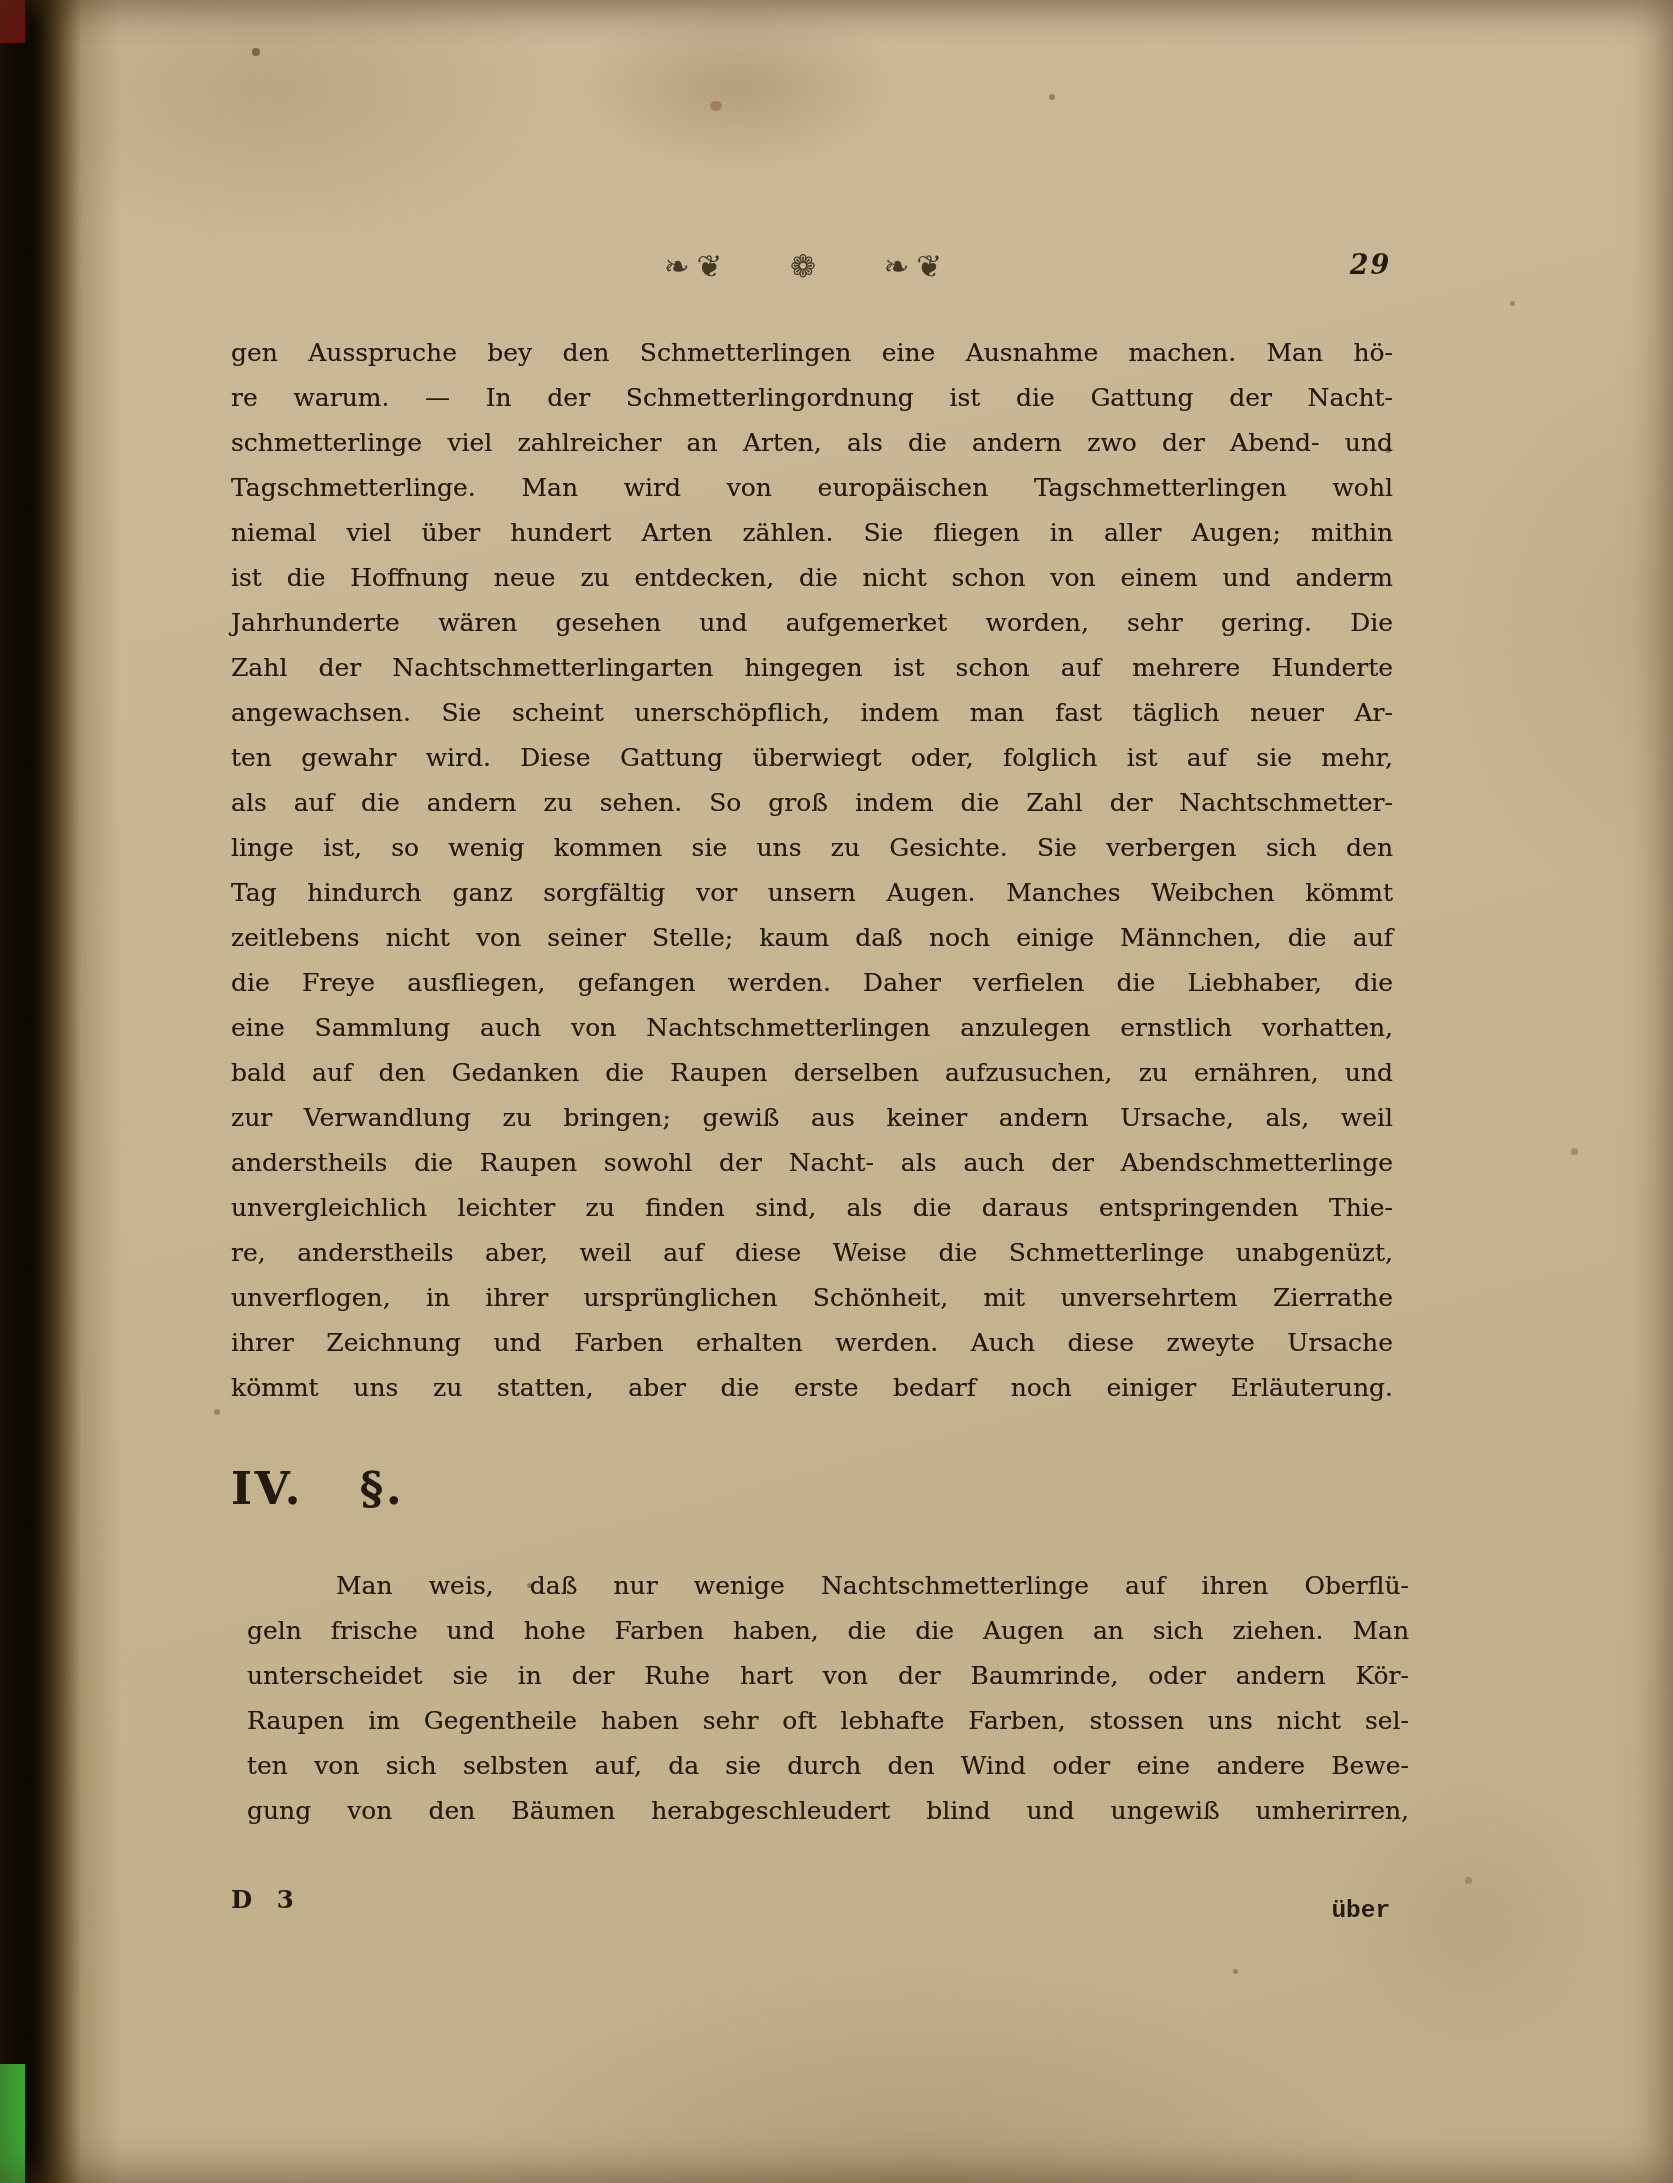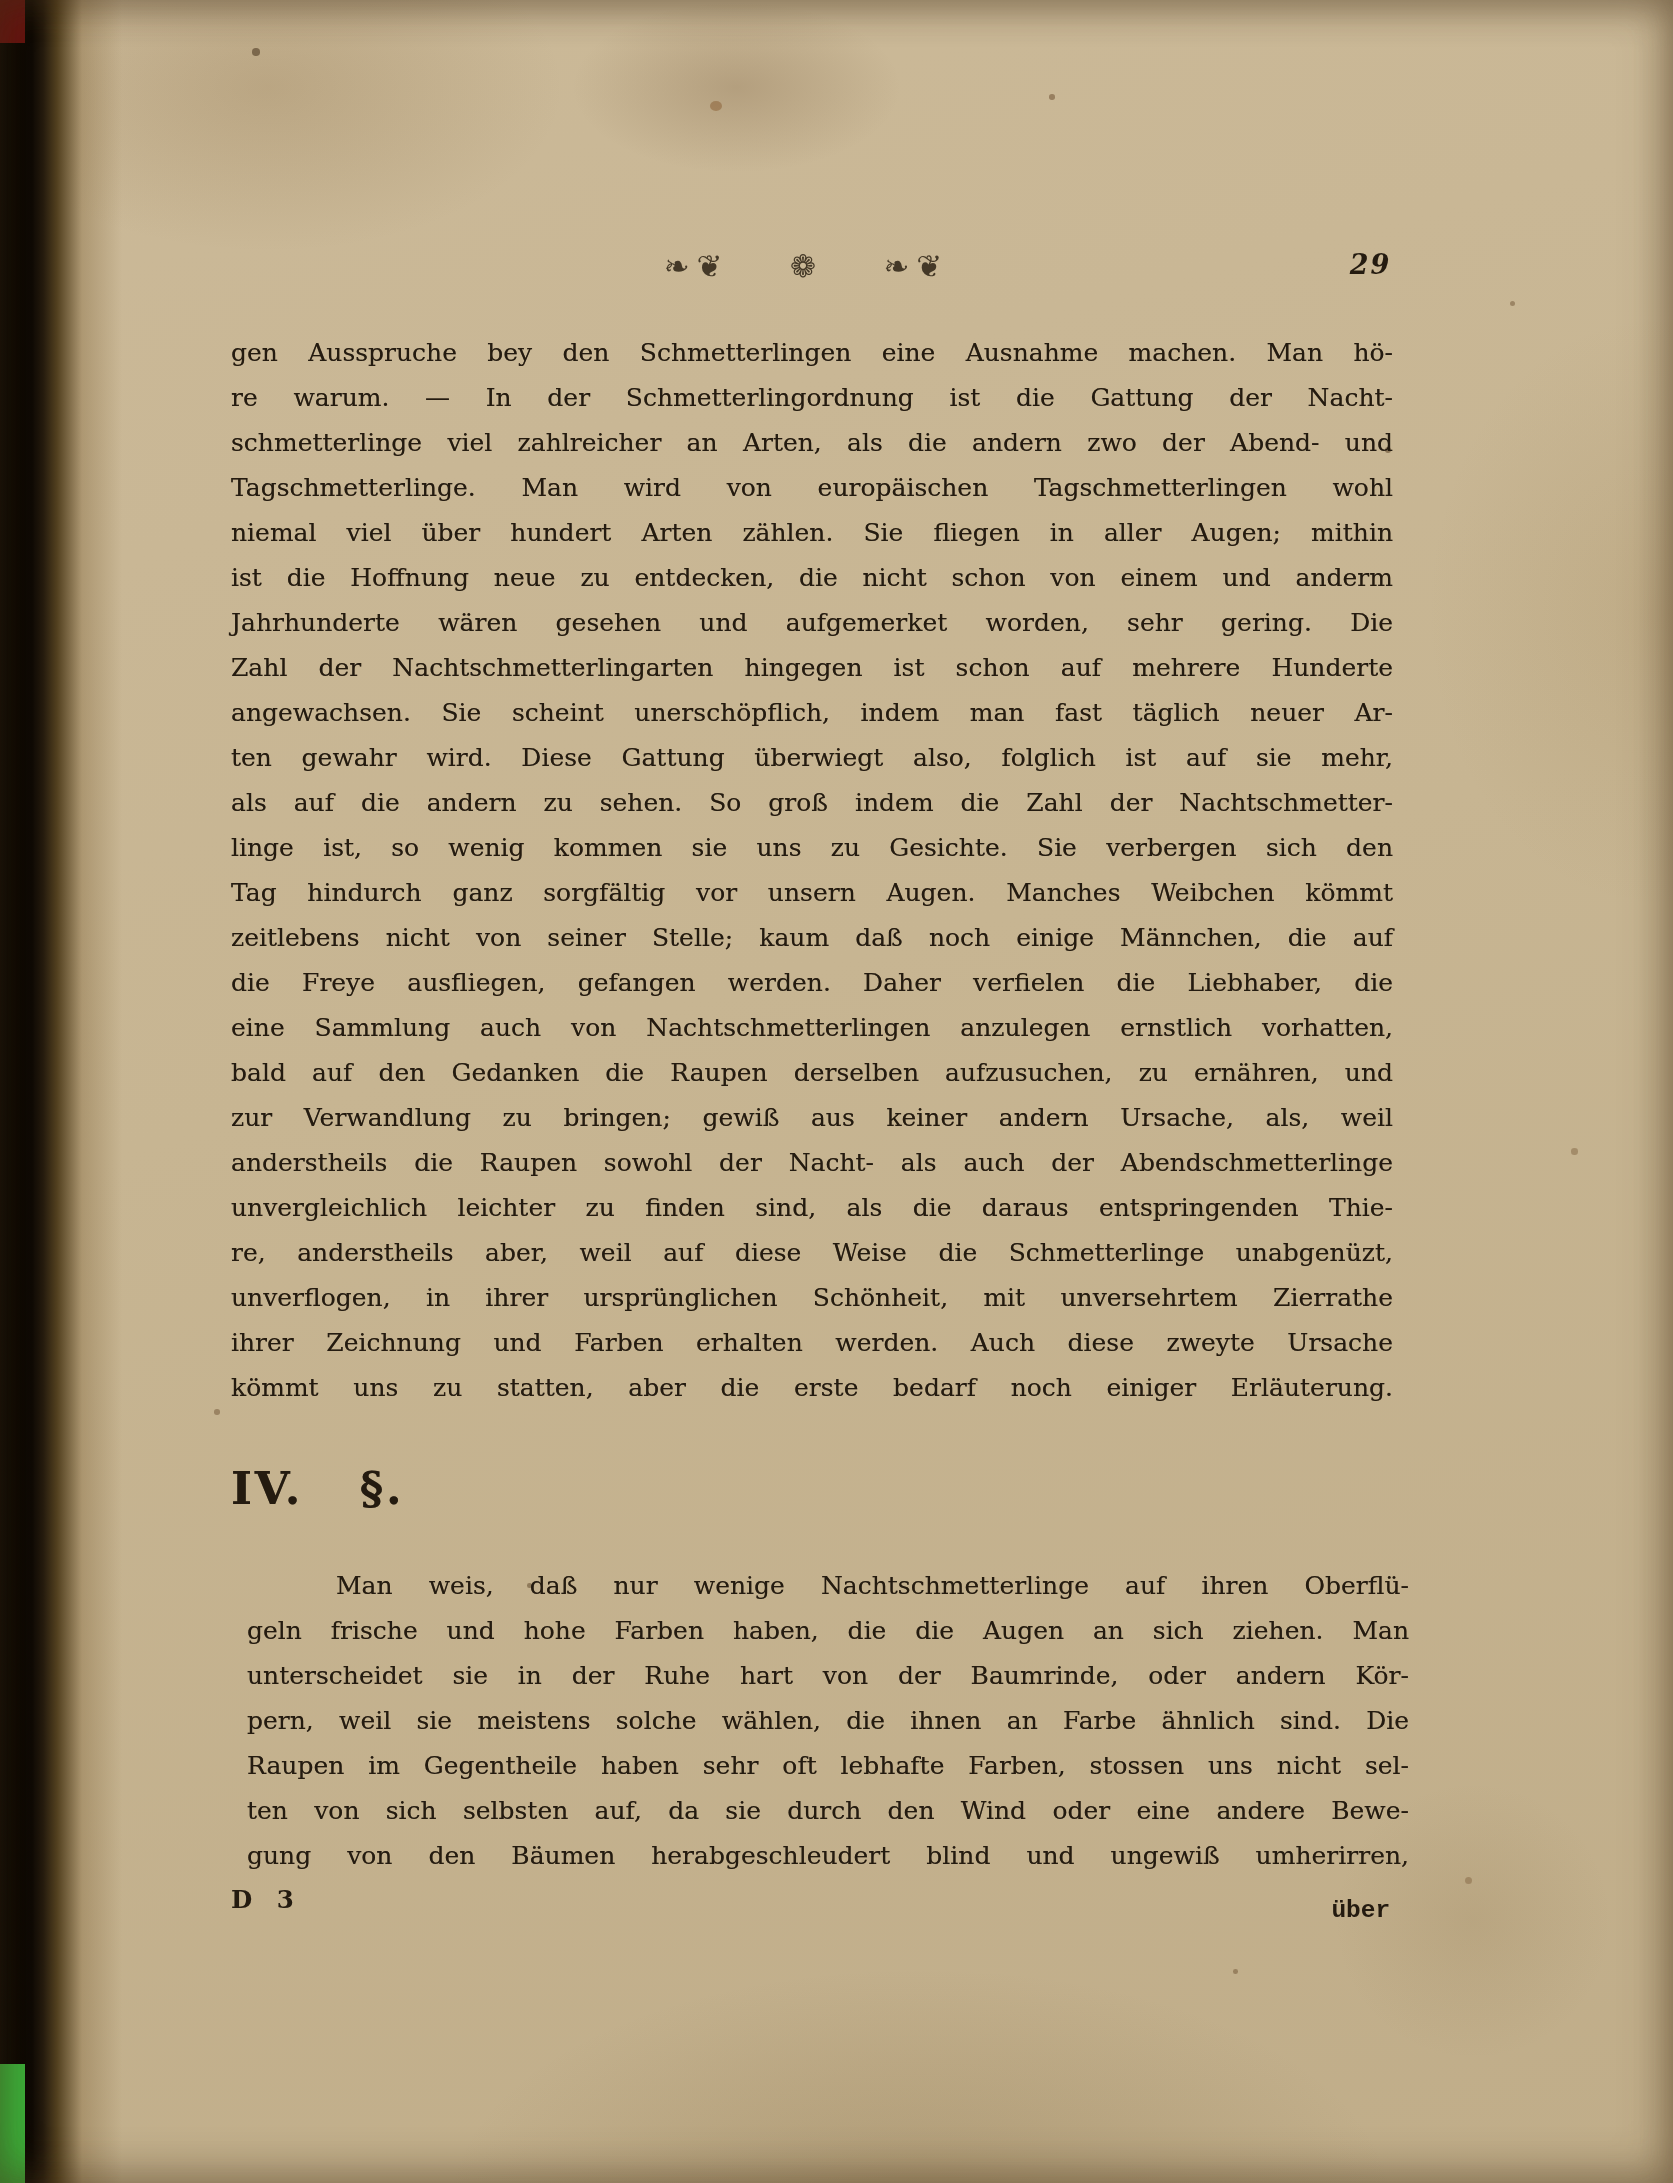--- a/index.html
+++ b/index.html
@@ -102,21 +102,21 @@
   <div class="textcol para1">
     <div class="line">gen Ausspruche bey den Schmetterlingen eine Ausnahme machen. Man hö-</div>
     <div class="line">re warum. — In der Schmetterlingordnung ist die Gattung der Nacht-</div>
     <div class="line">schmetterlinge viel zahlreicher an Arten, als die andern zwo der Abend- und</div>
     <div class="line">Tagschmetterlinge. Man wird von europäischen Tagschmetterlingen wohl</div>
     <div class="line">niemal viel über hundert Arten zählen. Sie fliegen in aller Augen; mithin</div>
     <div class="line">ist die Hoffnung neue zu entdecken, die nicht schon von einem und anderm</div>
     <div class="line">Jahrhunderte wären gesehen und aufgemerket worden, sehr gering. Die</div>
     <div class="line">Zahl der Nachtschmetterlingarten hingegen ist schon auf mehrere Hunderte</div>
     <div class="line">angewachsen. Sie scheint unerschöpflich, indem man fast täglich neuer Ar-</div>
-    <div class="line">ten gewahr wird. Diese Gattung überwiegt also, folglich ist auf sie mehr,</div>
+    <div class="line">ten gewahr wird. Diese Gattung überwiegt oder, folglich ist auf sie mehr,</div>
     <div class="line">als auf die andern zu sehen. So groß indem die Zahl der Nachtschmetter-</div>
     <div class="line">linge ist, so wenig kommen sie uns zu Gesichte. Sie verbergen sich den</div>
     <div class="line">Tag hindurch ganz sorgfältig vor unsern Augen. Manches Weibchen kömmt</div>
     <div class="line">zeitlebens nicht von seiner Stelle; kaum daß noch einige Männchen, die auf</div>
     <div class="line">die Freye ausfliegen, gefangen werden. Daher verfielen die Liebhaber, die</div>
     <div class="line">eine Sammlung auch von Nachtschmetterlingen anzulegen ernstlich vorhatten,</div>
     <div class="line">bald auf den Gedanken die Raupen derselben aufzusuchen, zu ernähren, und</div>
     <div class="line">zur Verwandlung zu bringen; gewiß aus keiner andern Ursache, als, weil</div>
     <div class="line">anderstheils die Raupen sowohl der Nacht- als auch der Abendschmetterlinge</div>
     <div class="line">unvergleichlich leichter zu finden sind, als die daraus entspringenden Thie-</div>
@@ -125,21 +125,20 @@
     <div class="line">ihrer Zeichnung und Farben erhalten werden. Auch diese zweyte Ursache</div>
     <div class="line">kömmt uns zu statten, aber die erste bedarf noch einiger Erläuterung.</div>
   </div>
 
   <div class="heading">IV. §.</div>
 
   <div class="textcol para2">
     <div class="line indent">Man weis, daß nur wenige Nachtschmetterlinge auf ihren Oberflü-</div>
     <div class="line">geln frische und hohe Farben haben, die die Augen an sich ziehen. Man</div>
     <div class="line">unterscheidet sie in der Ruhe hart von der Baumrinde, oder andern Kör-</div>
-    <div class="line">pern, weil sie meistens solche wählen, die ihnen an Farbe ähnlich sind. Die</div>
     <div class="line">Raupen im Gegentheile haben sehr oft lebhafte Farben, stossen uns nicht sel-</div>
     <div class="line">ten von sich selbsten auf, da sie durch den Wind oder eine andere Bewe-</div>
     <div class="line">gung von den Bäumen herabgeschleudert blind und ungewiß umherirren,</div>
   </div>
 
   <div class="footer">
     <div class="signature">D 3</div>
     <div class="catchword">über</div>
   </div>
 

